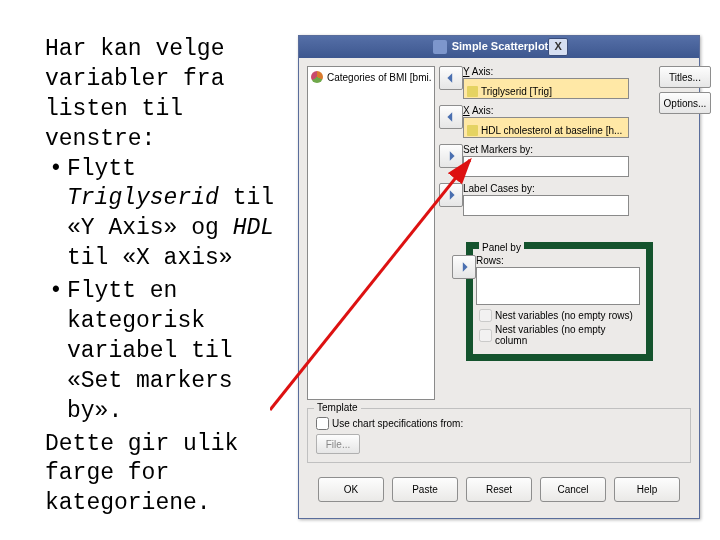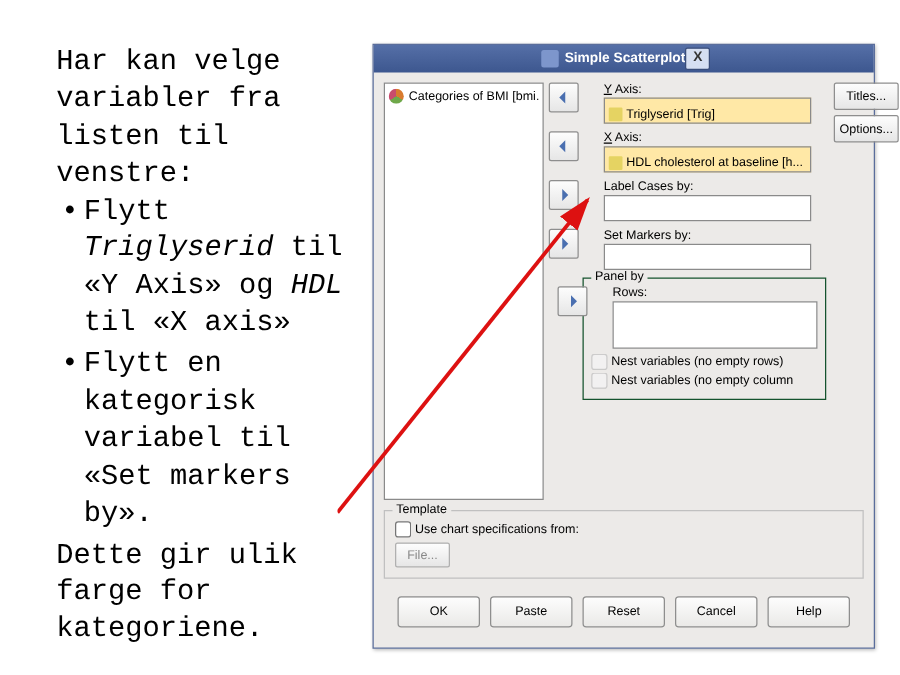--- a/index.html
+++ b/index.html
@@ -13,32 +13,32 @@
 .dialog{width:400px;border:1px solid #5a6d9b;font-size:11px;background:#eceae8;font-family:Tahoma,sans-serif;box-shadow:1px 1px 3px rgba(0,0,0,.3)}
 .titlebar{height:22px;background:linear-gradient(#556fa7,#3d578f);display:flex;align-items:center;justify-content:center;color:#fff;padding:0 3px 0 6px;font-weight:bold}
 .titlebar .icon{width:14px;height:14px;background:#7d96cc;margin-right:5px;border-radius:2px;display:inline-block;vertical-align:middle}
 .close-btn{width:18px;height:16px;background:#d6dff2;color:#333;text-align:center;line-height:14px;border:1px solid #3a4d7a;font-weight:bold;font-size:11px;border-radius:2px}
 .body{padding:8px 8px 6px 8px}
 .upper{display:flex;gap:4px}
 .srclist{width:120px;height:324px;background:#fff;border:1px solid #8a8a8a;padding:4px 3px}
 .srclist .item{display:flex;align-items:center;gap:4px;font-size:10px;white-space:nowrap;overflow:hidden}
 .categ-icon{width:12px;height:12px;border-radius:50%;background:conic-gradient(#d97b2e 0 33%,#6fa84a 33% 66%,#c94b6d 66%);flex-shrink:0}
 .mid{display:flex;flex-direction:column;gap:6px;align-items:flex-start}
-.axis-block{display:flex;align-items:flex-start;gap:20px}
+.axis-block{display:flex;align-items:flex-start;gap:0}
 .arrow-btn{width:22px;height:22px;background:linear-gradient(#fdfdfd,#e6e6e6);border:1px solid #8e8e8e;border-radius:2px;display:flex;align-items:center;justify-content:center}
 .arrow-btn svg{width:12px;height:12px}
 .field-col{display:flex;flex-direction:column;gap:1px}
 .label{font-size:10px}
 .underline{text-decoration:underline}
 .input{width:158px;height:17px;background:#fff;border:1px solid #8a8a8a;padding:1px 3px;font-size:10px;display:flex;align-items:flex-end;white-space:nowrap;overflow:hidden}
 .input.hl{background:#ffe8a6}
 .scale-icon{width:11px;height:11px;margin-right:3px;flex-shrink:0;display:inline-block;border-radius:1px}
 .ruler-icon{background:#e5d362}
 .panel-col{margin-left:27px}
-.panel{border:1px solid #14532d;padding:6px 6px 8px 6px;margin-top:0;position:relative}
+.panel{border:7px solid #14532d;padding:6px 6px 8px 6px;margin-top:20px;position:relative}
 .panel-title{position:absolute;top:-7px;left:6px;background:#eceae8;padding:0 3px;font-size:10px}
 .panel .axis-block{margin-bottom:4px}
 .panel .input{width:156px;height:34px}
 .cb{display:flex;align-items:center;gap:3px;font-size:10px;margin-top:2px}
 .cb input{margin:0}
 .side-btns{display:flex;flex-direction:column;gap:4px;margin-left:2px}
 .side-btn{width:50px;height:20px;background:linear-gradient(#fdfdfd,#e6e6e6);border:1px solid #8e8e8e;border-radius:2px;font-size:10px;text-align:center;display:flex;align-items:center;justify-content:center}
 .template{border:1px solid #c0c0c0;margin-top:8px;padding:6px 8px 8px 8px;position:relative}
 .template .panel-title{top:-7px}
 .template .cb{margin-bottom:4px}
@@ -104,32 +104,32 @@
                 </div>
             </div>
           </div>
           <div class="axis-block">
             <div class="arrow-btn">
                 <svg viewBox="0 0 10 10">
                   <path d="M4 1 L8 5 L4 9 Z" fill="#4a6fb0"></path>
                 </svg>
               </div>
             <div class="field-col">
-              <span class="label">Label Cases by:</span>
+              <span class="label">Set Markers by:</span>
               <div class="input"></div>
             </div>
           </div>
           <div class="axis-block">
             <div class="arrow-btn">
                 <svg viewBox="0 0 10 10">
                   <path d="M4 1 L8 5 L4 9 Z" fill="#4a6fb0"></path>
                 </svg>
               </div>
             <div class="field-col">
-              <span class="label">Set Markers by:</span>
+              <span class="label">Label Cases by:</span>
               <div class="input"></div>
             </div>
           </div>
           <div class="panel-col">
             <div class="panel">
               <span class="panel-title">Panel by</span>
               <div class="axis-block">
                 <div class="arrow-btn" style="margin-left:-27px">
                     <svg viewBox="0 0 10 10">
                       <path d="M4 1 L8 5 L4 9 Z" fill="#4a6fb0"></path>

